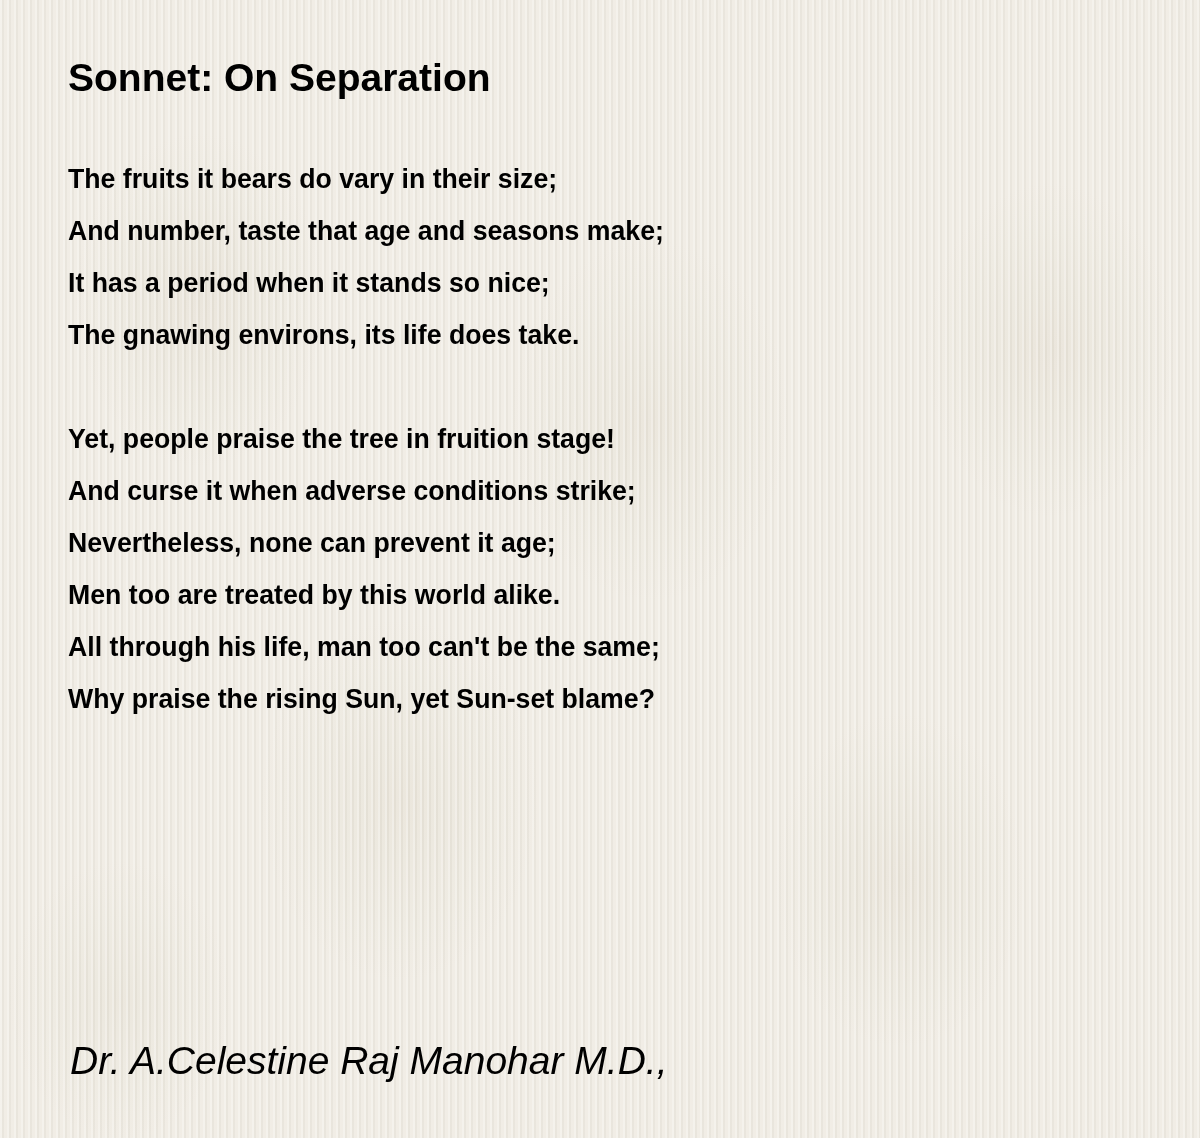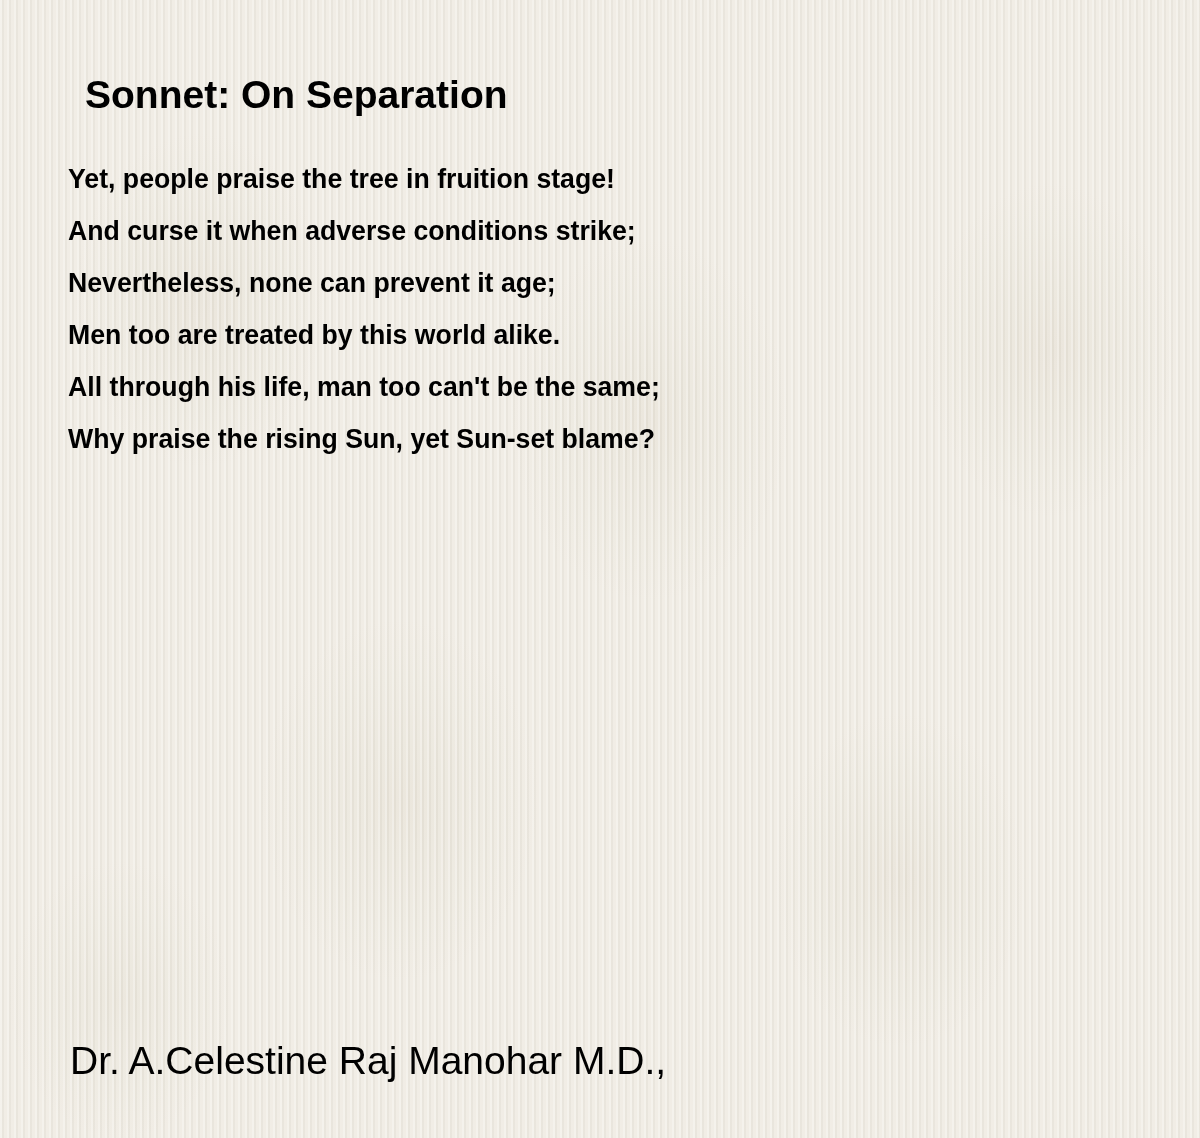--- a/index.html
+++ b/index.html
@@ -26,21 +26,21 @@
     .poem-card {
       position: absolute;
       left: 68px;
       top: 0;
       width: 1100px;
     }
     .title {
       position: absolute;
       left: 0;
       top: 55px;
-      margin: 17px;
+      margin: 0;
       font-size: 39px;
       font-weight: bold;
       line-height: 46px;
       white-space: nowrap;
     }
     .stanzas {
       position: absolute;
       left: 0;
       top: 153px;
     }
@@ -54,32 +54,39 @@
       height: 52px;
       white-space: nowrap;
       transform: scaleX(0.97);
       transform-origin: left center;
     }
     .author {
       position: absolute;
       left: 2px;
       top: 1036px;
       font-size: 39px;
+      font-style: italic;
       font-weight: normal;
       line-height: 50px;
       white-space: nowrap;
     }
   </style>
 </head>
 <body>
 
 <div class="poem-card">
   <h1 class="title">Sonnet: On Separation</h1>
 
   <div class="stanzas">
+    <div class="stanza">
+      <div class="line">The fruits it bears do vary in their size;</div>
+      <div class="line">And number, taste that age and seasons make;</div>
+      <div class="line">It has a period when it stands so nice;</div>
+      <div class="line">The gnawing environs, its life does take.</div>
+    </div>
     <div class="stanza">
       <div class="line">Yet, people praise the tree in fruition stage!</div>
       <div class="line">And curse it when adverse conditions strike;</div>
       <div class="line">Nevertheless, none can prevent it age;</div>
       <div class="line">Men too are treated by this world alike.</div>
       <div class="line">All through his life, man too can't be the same;</div>
       <div class="line">Why praise the rising Sun, yet Sun-set blame?</div>
     </div>
   </div>
 

